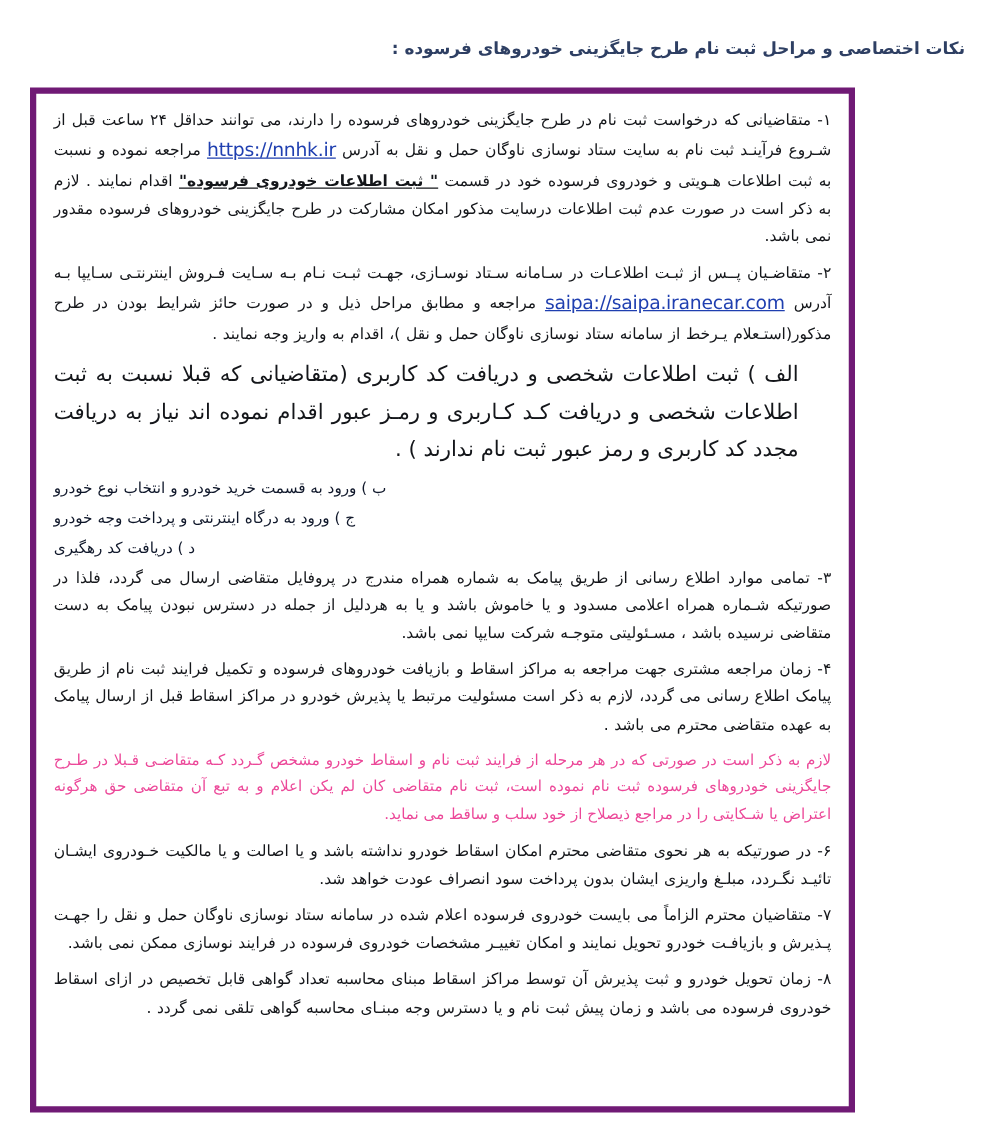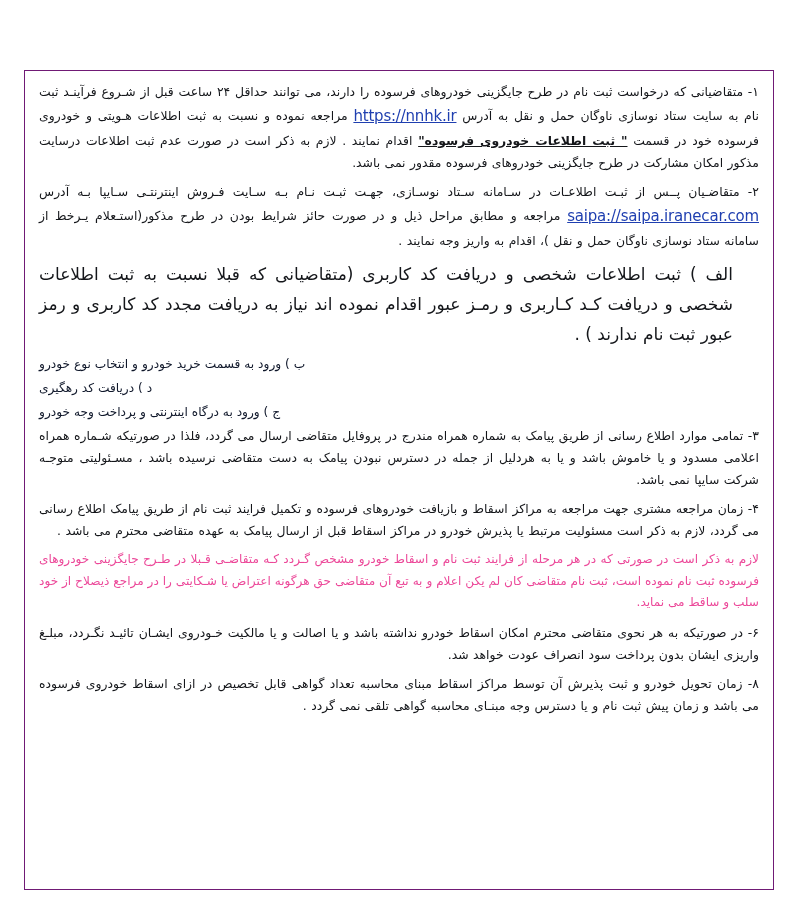--- a/index.html
+++ b/index.html
@@ -34,24 +34,24 @@
     font-weight: 700;
     color: #2e3f63;
     letter-spacing: 0;
     line-height: 1.4;
   }
 
   .content-box {
     position: absolute;
     top: 70px;
     left: 24px;
-    width: 750px;
+    width: 660px;
     height: 820px;
     box-sizing: border-box;
-    border: 1px solid #701a75;
+    border: 5px solid #701a75;
     background: #ffffff;
     padding: 10px 14px 8px 14px;
     overflow: hidden;
   }
 
   .item {
     direction: rtl;
     text-align: justify;
     text-align-last: right;
     font-size: 12.4px;
@@ -115,42 +115,44 @@
   .quoted {
     font-weight: 700;
     text-decoration: underline;
   }
 </style>
 </head>
 <body>
 
 <div class="page">
 
+  <div class="doc-title">نکات اختصاصی و مراحل ثبت نام طرح جایگزینی خودروهای فرسوده :</div>
 
   <div class="content-box">
 
     <p class="item"><span>۱-</span> <span>متقاضیانی که درخواست ثبت نام در طرح جایگزینی خودروهای فرسوده را دارند، می توانند حداقل ۲۴ ساعت قبل از شـروع فرآینـد ثبت نام به سایت ستاد نوسازی ناوگان حمل و نقل به آدرس </span><a class="link" href="#">https://nnhk.ir</a><span> مراجعه نموده و نسبت به ثبت اطلاعات هـویتی و خودروی فرسوده خود در قسمت </span><span class="quoted">" ثبت اطلاعات خودروی فرسوده"</span><span> اقدام نمایند . لازم به ذکر است در صورت عدم ثبت اطلاعات درسایت مذکور امکان مشارکت در طرح جایگزینی خودروهای فرسوده مقدور نمی باشد.</span></p>
 
     <p class="item"><span>۲-</span> <span>متقاضـیان پــس از ثبـت اطلاعـات در سـامانه سـتاد نوسـازی، جهـت ثبـت نـام بـه سـایت فـروش اینترنتـی سـایپا بـه آدرس </span><a class="link" href="#">saipa://saipa.iranecar.com</a><span> مراجعه و مطابق مراحل ذیل و در صورت حائز شرایط بودن در طرح مذکور(استـعلام یـرخط از سامانه ستاد نوسازی ناوگان حمل و نقل )، اقدام به واریز وجه نمایند .</span></p>
 
     <p class="sub-item"><span>الف )</span> <span>ثبت اطلاعات شخصی و دریافت کد کاربری (متقاضیانی که قبلا نسبت به ثبت اطلاعات شخصی و دریافت کـد کـاربری و رمـز عبور اقدام نموده اند نیاز به دریافت مجدد کد کاربری و رمز عبور  ثبت نام ندارند ) .</span></p>
 
     <p class="sub-right"><span>ب )</span> <span>ورود به قسمت خرید خودرو و انتخاب نوع خودرو</span></p>
 
+    <p class="sub-right"><span>ج )</span> <span>ورود به درگاه اینترنتی و پرداخت وجه خودرو</span></p>
+
     <p class="sub-right"><span>د )</span> <span>دریافت کد رهگیری</span></p>
-
-    <p class="sub-right"><span>ج )</span> <span>ورود به درگاه اینترنتی و پرداخت وجه خودرو</span></p>
 
 
     <p class="item"><span>۳-</span> <span>تمامی موارد اطلاع رسانی از طریق پیامک به شماره همراه مندرج در پروفایل متقاضی ارسال می گردد، فلذا در صورتیکه شـماره همراه اعلامی مسدود و یا خاموش باشد و یا به هردلیل از جمله در دسترس نبودن پیامک به دست متقاضی نرسیده باشد ، مسـئولیتی متوجـه شرکت سایپا نمی باشد.</span></p>
 
     <p class="item"><span>۴-</span> <span>زمان مراجعه مشتری جهت مراجعه به مراکز اسقاط و بازیافت خودروهای فرسوده و تکمیل فرایند ثبت نام از طریق پیامک اطلاع رسانی می گردد، لازم به ذکر است مسئولیت مرتبط یا پذیرش خودرو در مراکز اسقاط قبل از ارسال پیامک به عهده متقاضی محترم می باشد .</span></p>
 
 
     <p class="cont-para">لازم به ذکر است در صورتی که در هر مرحله از فرایند ثبت نام و اسقاط خودرو مشخص گـردد کـه متقاضـی قـبلا در طـرح جایگزینی خودروهای فرسوده ثبت نام نموده است، ثبت نام متقاضی کان لم یکن اعلام و به تبع آن متقاضی حق هرگونه اعتراض یا شـکایتی را در مراجع ذیصلاح از خود سلب و ساقط می نماید.</p>
 
     <p class="item"><span>۶-</span> <span>در صورتیکه به هر نحوی متقاضی محترم امکان اسقاط خودرو نداشته باشد و یا اصالت و یا مالکیت خـودروی ایشـان تائیـد نگـردد، مبلـغ واریزی ایشان بدون پرداخت سود انصراف عودت خواهد شد.</span></p>
 
+    <p class="item"><span>۷-</span> <span>متقاضیان محترم الزاماً می بایست خودروی فرسوده اعلام شده در سامانه ستاد نوسازی ناوگان حمل و نقل را جهـت پـذیرش و بازیافـت خودرو تحویل نمایند و امکان تغییـر مشخصات خودروی فرسوده در فرایند نوسازی ممکن نمی باشد.</span></p>
 
     <p class="item last-center-none"><span>۸-</span> <span>زمان تحویل خودرو و ثبت پذیرش آن توسط مراکز اسقاط مبنای محاسبه تعداد گواهی قابل تخصیص در ازای اسقاط خودروی فرسوده می باشد و زمان پیش ثبت نام و یا دسترس وجه مبنـای محاسبه گواهی تلقی نمی گردد .</span></p>
 
   </div>
 </div>
 
 </body></html>

